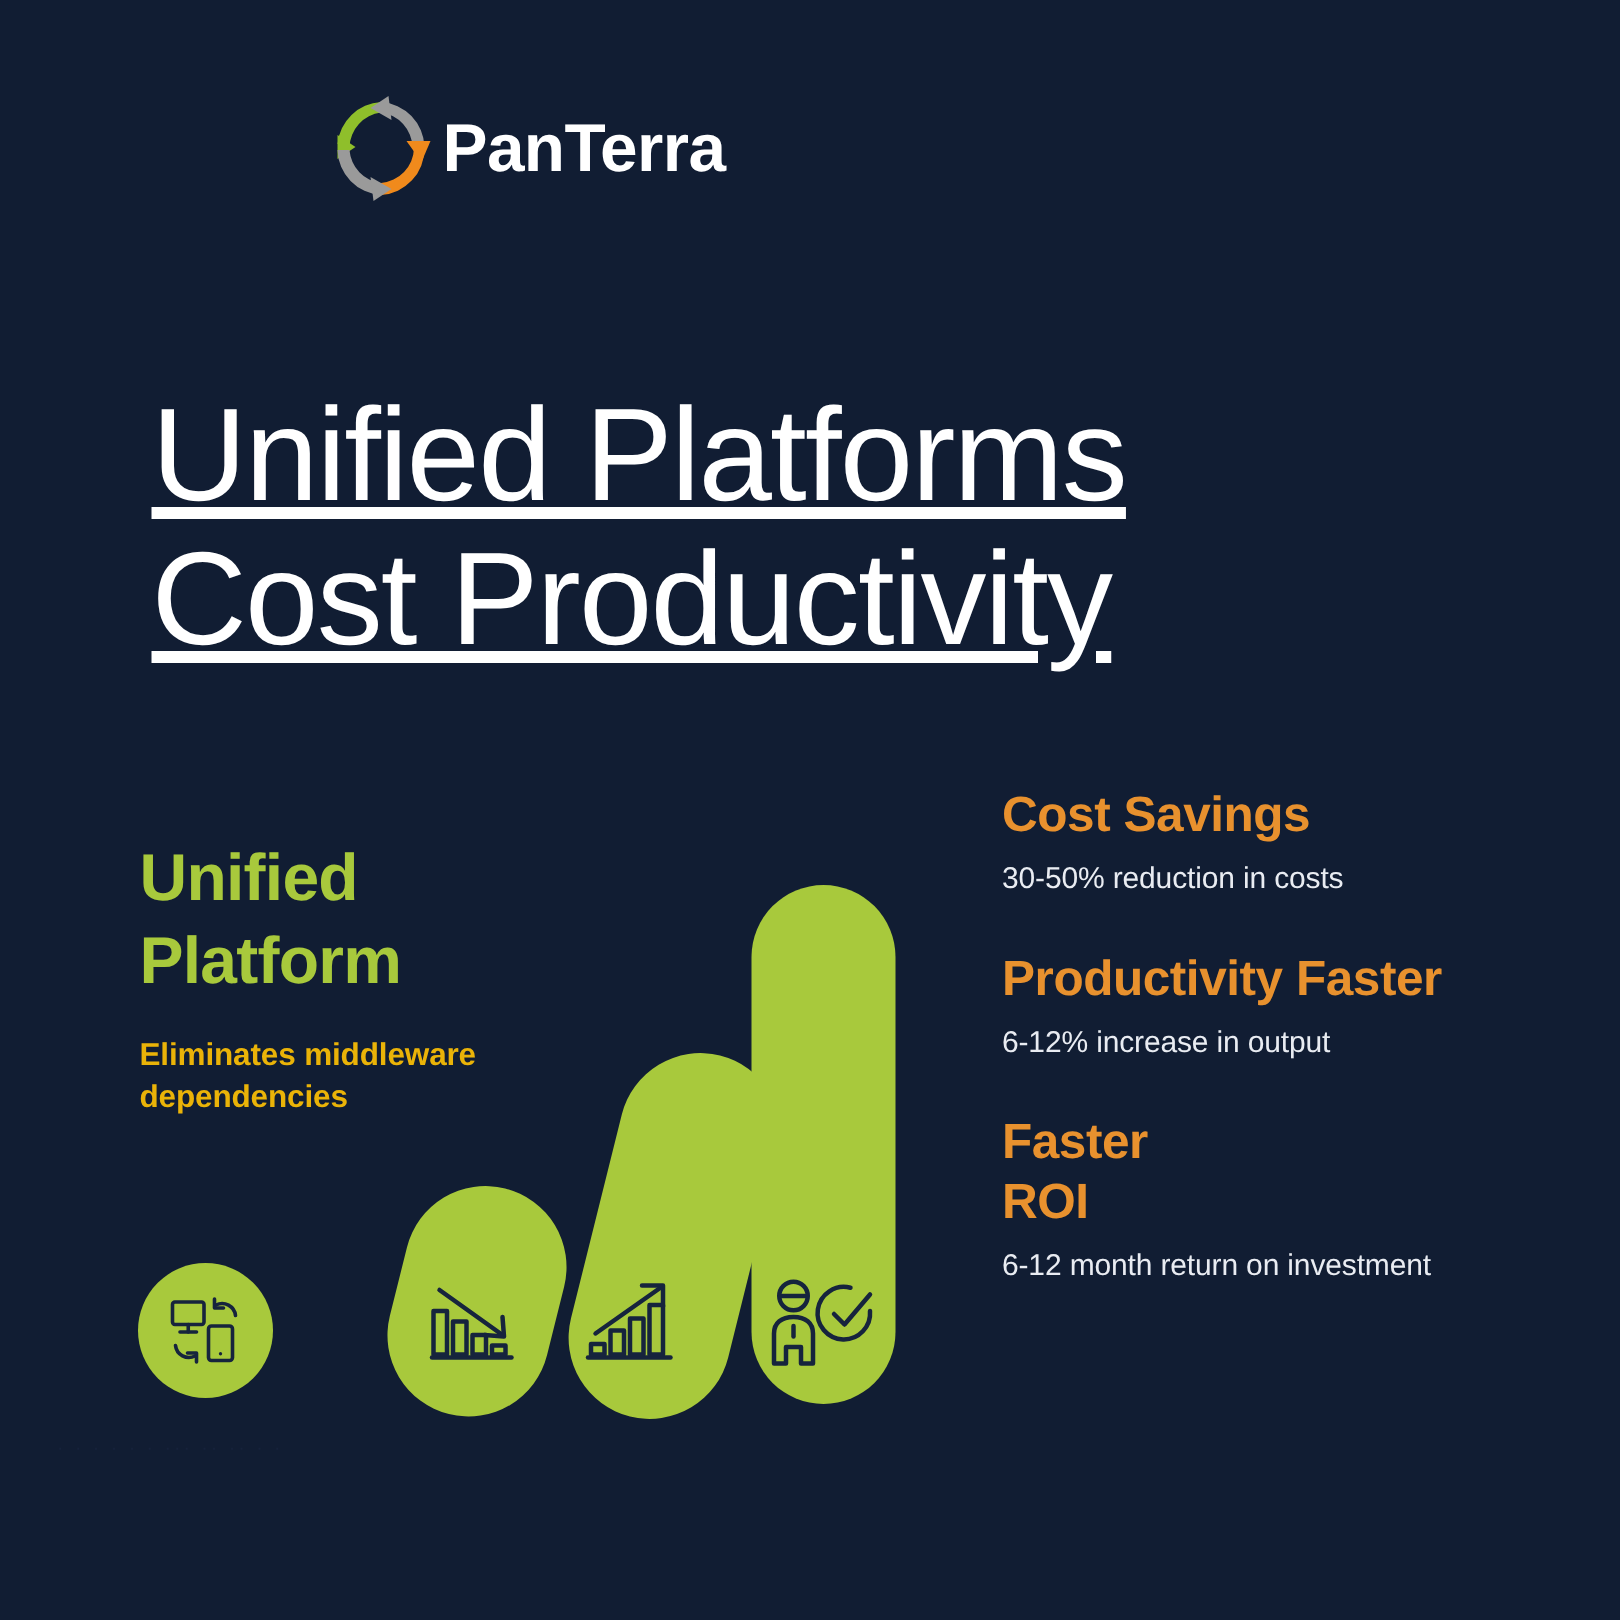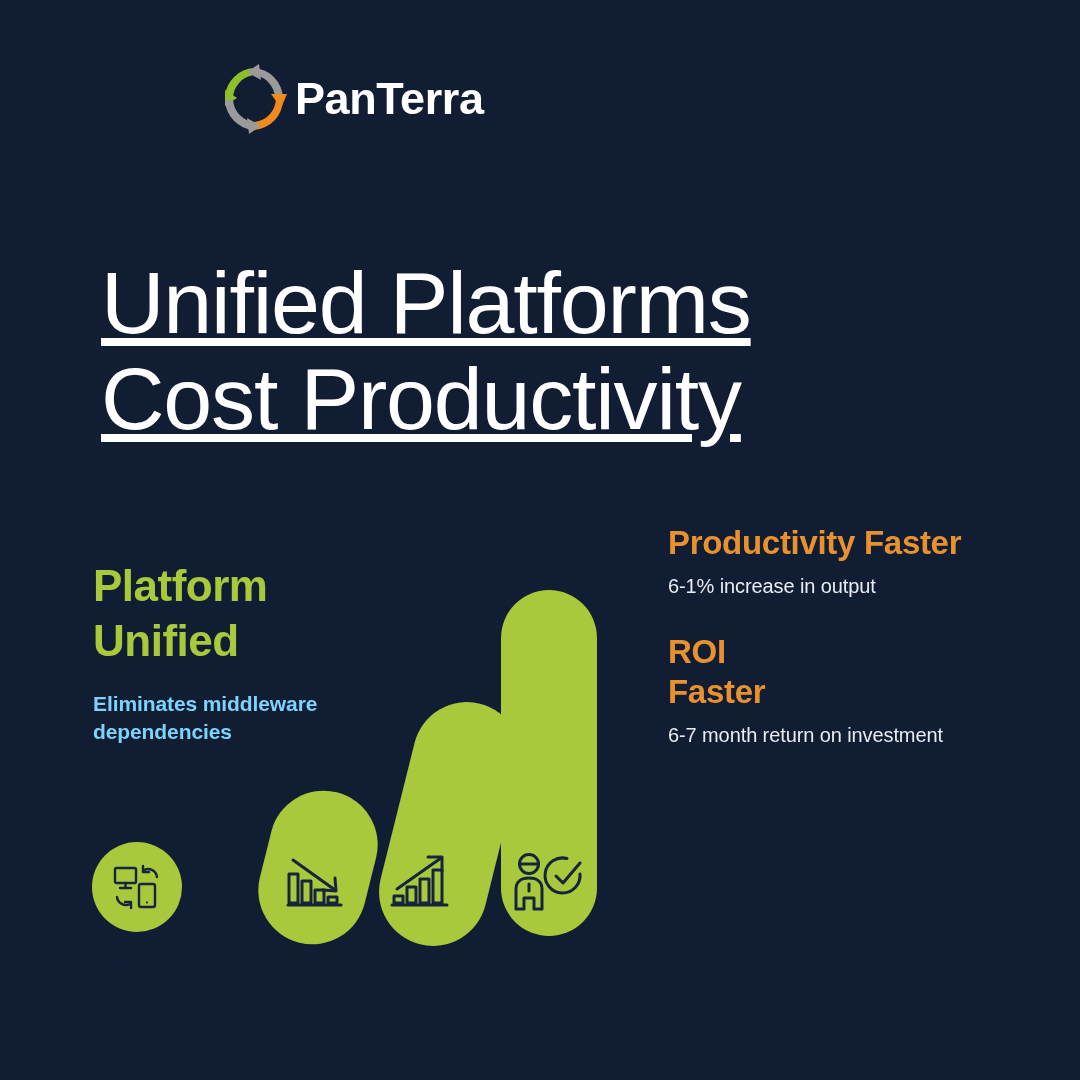--- a/index.html
+++ b/index.html
@@ -70,21 +70,21 @@
     color: #a8c93c;
     font-size: 44px;
     font-weight: 700;
     line-height: 55px;
     letter-spacing: -0.5px;
     margin: 0;
   }
   .left-title-line { display: block; }
   .left-sub {
     margin: 22px 0 0 0;
-    color: #7dd3fc;
+    color: #eab308;
     font-size: 21px;
     font-weight: 700;
     line-height: 28px;
     letter-spacing: -0.1px;
     width: 275px;
   }
 
   
   .badge-circle {
     position: absolute;
@@ -199,22 +199,22 @@
     <div class="logo-word">PanTerra</div>
   </div>
 
   <h1 class="headline">
     <span class="headline-line">Unified Platforms</span>
     <span class="headline-line">Cost Productivity</span>
   </h1>
 
   <div class="left-col">
     <h2 class="left-title">
+      <span class="left-title-line">Unified</span>
       <span class="left-title-line">Platform</span>
-      <span class="left-title-line">Unified</span>
     </h2>
     <p class="left-sub">Eliminates middleware dependencies</p>
   </div>
 
   <div class="badge-circle">
     <span>
       <svg width="48" height="48" viewBox="0 0 48 48" fill="none" stroke="#16243d" stroke-width="2.4" stroke-linecap="round" stroke-linejoin="round">
         <rect x="2" y="5" width="21" height="15" rx="1.6"></rect>
         <path d="M12.5 20 L12.5 25"></path>
         <path d="M7 25 L18 25"></path>
@@ -262,33 +262,39 @@
       <path d="M8 12 L26 12"></path>
       <path d="M4 57 L4 37 C4 30 9 26 17 26 C25 26 30 30 30 37 L30 57 L22 57 L22 46 L12 46 L12 57 Z"></path>
       <path d="M17 32 L17 39"></path>
       <path d="M68 22 A17.5 17.5 0 1 1 55 6.5"></path>
       <path d="M44 24 L51 31 L68 11"></path>
     </svg>
   </span>
 
   <div class="right-col">
 
+    <div class="metric">
+      <h3 class="metric-title">
+        <span class="metric-title-line">Cost Savings</span>
+      </h3>
+      <p class="metric-desc">30-50% reduction in costs</p>
+    </div>
 
     <div class="metric">
       <h3 class="metric-title">
         <span class="metric-title-line">Productivity Faster</span>
       </h3>
-      <p class="metric-desc">6-1% increase in output</p>
+      <p class="metric-desc">6-12% increase in output</p>
     </div>
 
     <div class="metric">
       <h3 class="metric-title">
+        <span class="metric-title-line">Faster</span>
         <span class="metric-title-line">ROI</span>
-        <span class="metric-title-line">Faster</span>
       </h3>
-      <p class="metric-desc">6-7 month return on investment</p>
+      <p class="metric-desc">6-12 month return on investment</p>
     </div>
 
   </div>
 
   <div class="watermark">· ·   ·      · · ·   ···   ·· ··     · ·</div>
 
 </div>
 
 </body></html>

